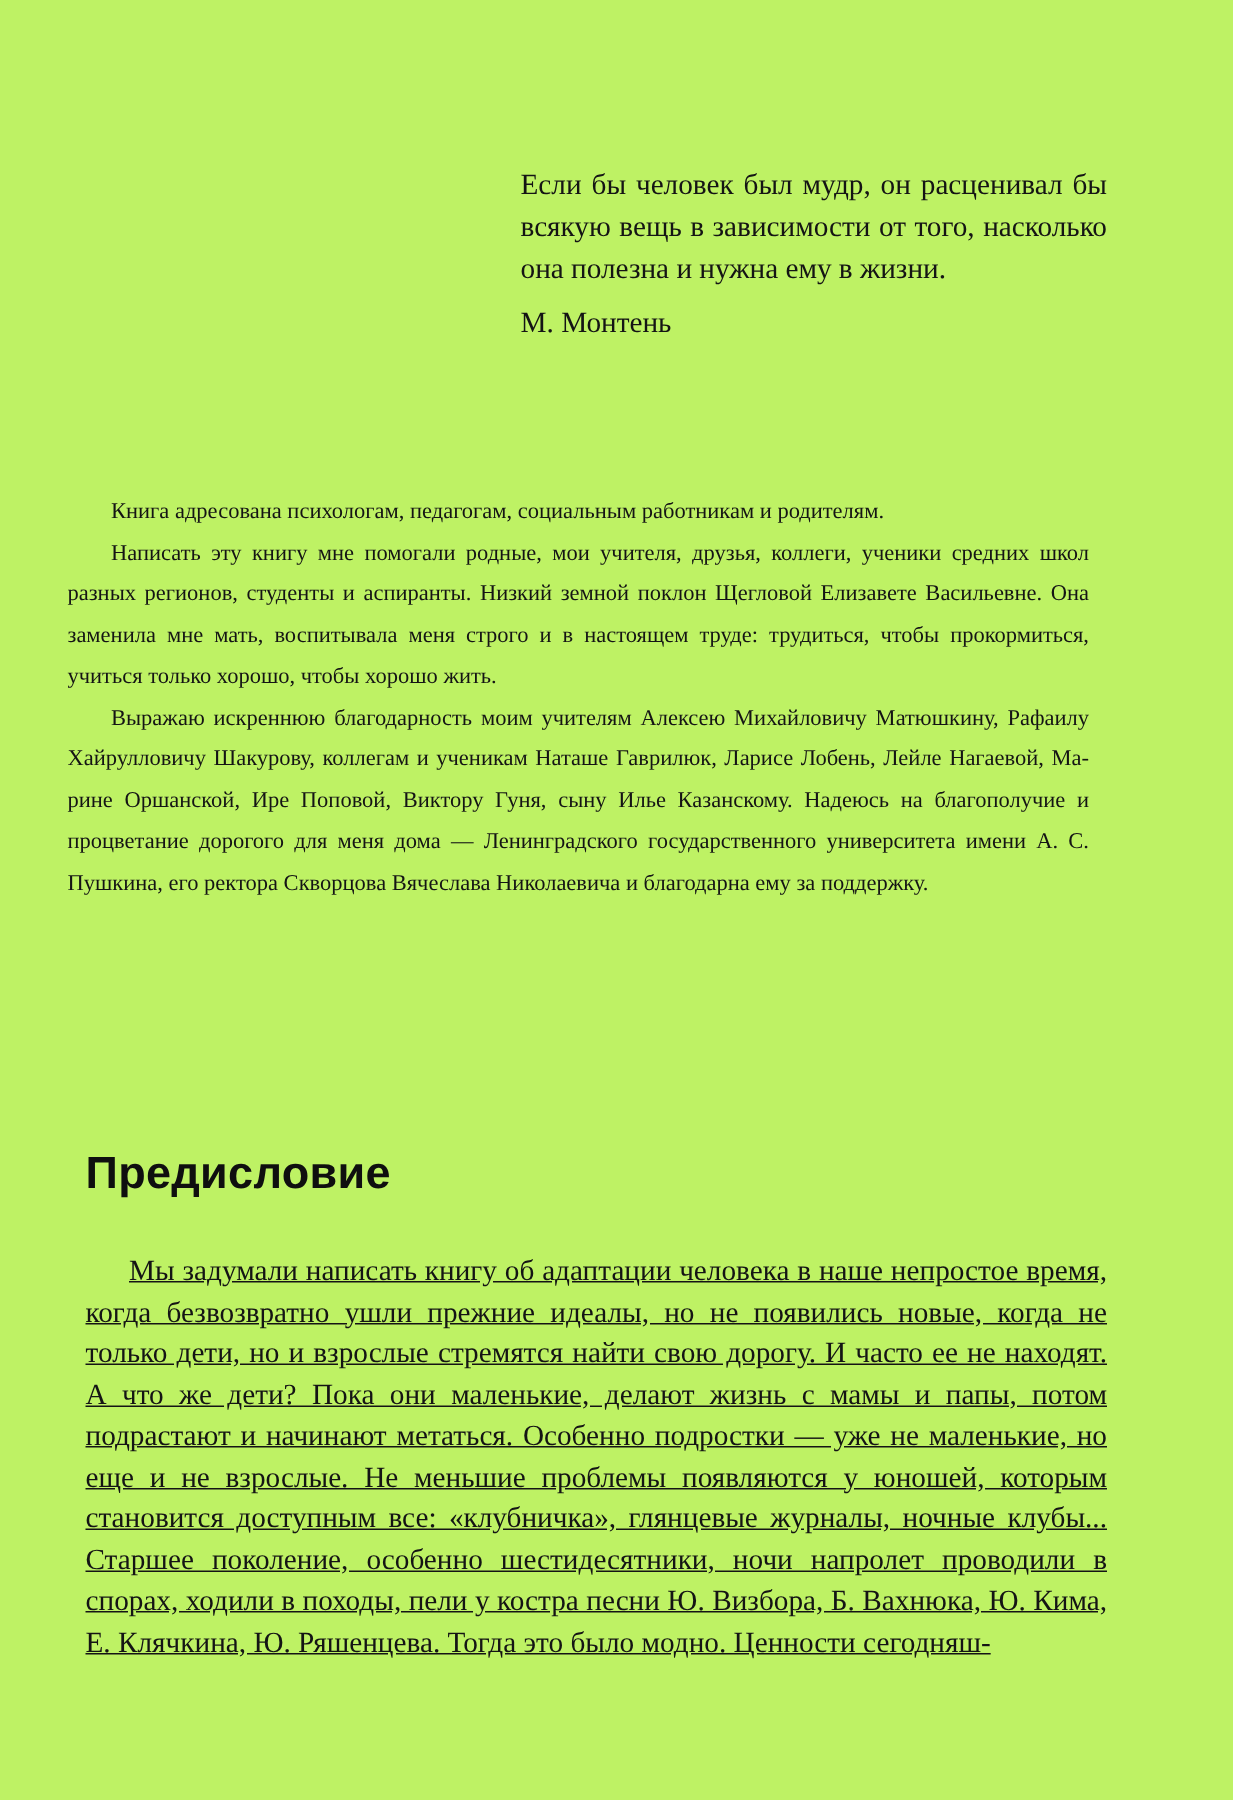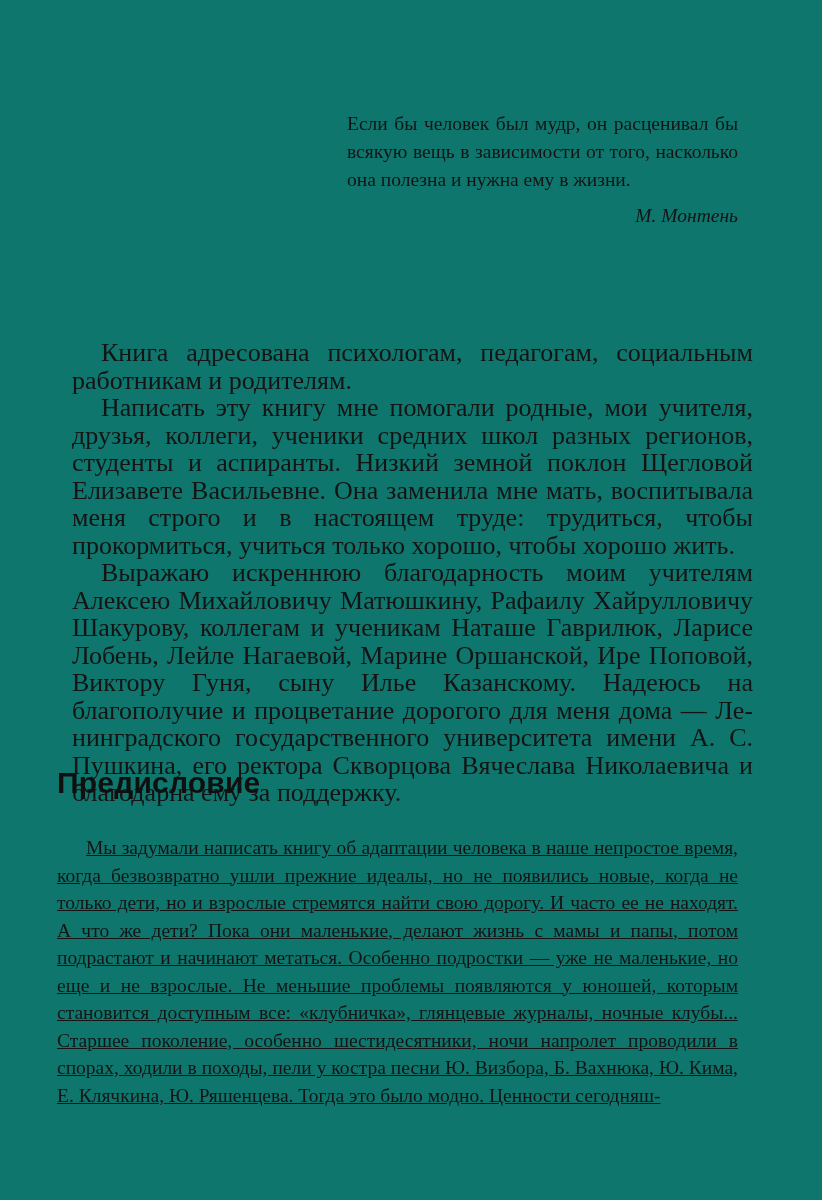--- a/index.html
+++ b/index.html
@@ -4,53 +4,50 @@
 <style>
   html, body {
     margin: 0;
     padding: 0;
     background: #ffffff;
   }
   .page {
     position: relative;
     width: 822px;
     height: 1200px;
-    background: #0f766e;
+    background: #bef264;
     overflow: hidden;
     font-family: "Liberation Serif", serif;
     color: #141414;
   }
   .epigraph {
     position: absolute;
     left: 347px;
     top: 110px;
     width: 391px;
     font-size: 19.5px;
     line-height: 28px;
     text-align: justify;
     hyphens: manual;
   }
   .epigraph p {
     margin: 0;
   }
   .epigraph .attribution {
-    text-align: right;
-    font-style: italic;
     margin-top: 8px;
   }
   .acknowledgments {
     position: absolute;
-    left: 72px;
+    left: 45px;
     top: 328px;
     width: 681px;
-    font-size: 26px;
+    font-size: 15px;
     line-height: 27.5px;
     text-align: justify;
     hyphens: manual;
-    margin-top: 11px;
   }
   .acknowledgments p {
     margin: 0;
     text-indent: 29px;
   }
   .section-heading {
     position: absolute;
     left: 57px;
     top: 766px;
     margin: 0;

